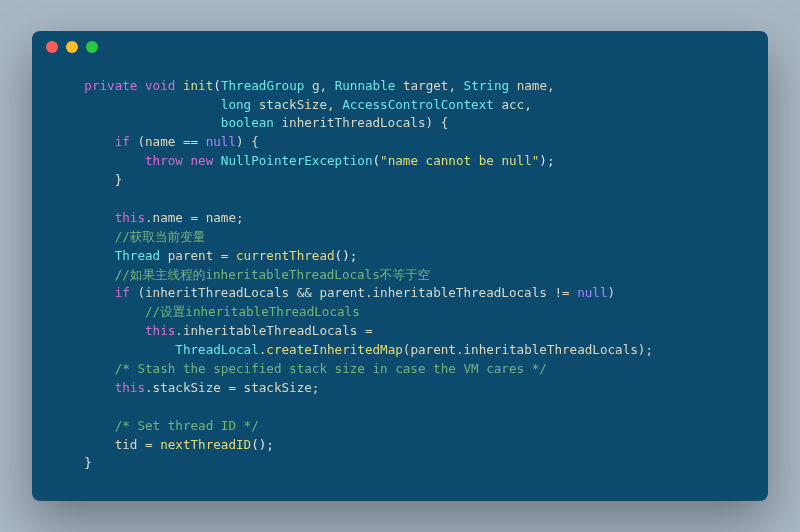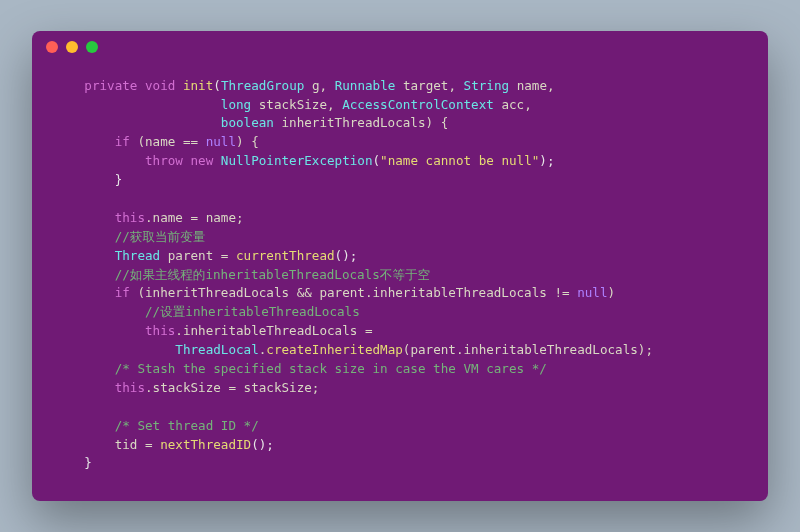--- a/index.html
+++ b/index.html
@@ -7,21 +7,21 @@
     background: #a9b7c4;
     width: 800px;
     height: 532px;
     display: flex;
     align-items: center;
     justify-content: center;
     font-family: "SF Mono", "Menlo", "Consolas", monospace;
   }
   .window {
     width: 736px;
-    background: #701a75;
+    background: #0c4a6e;
     border-radius: 8px;
     box-shadow: 0 20px 50px rgba(0,0,0,0.35);
     overflow: hidden;
   }
   .titlebar {
     height: 32px;
     display: flex;
     align-items: center;
     padding-left: 14px;
     gap: 8px;

